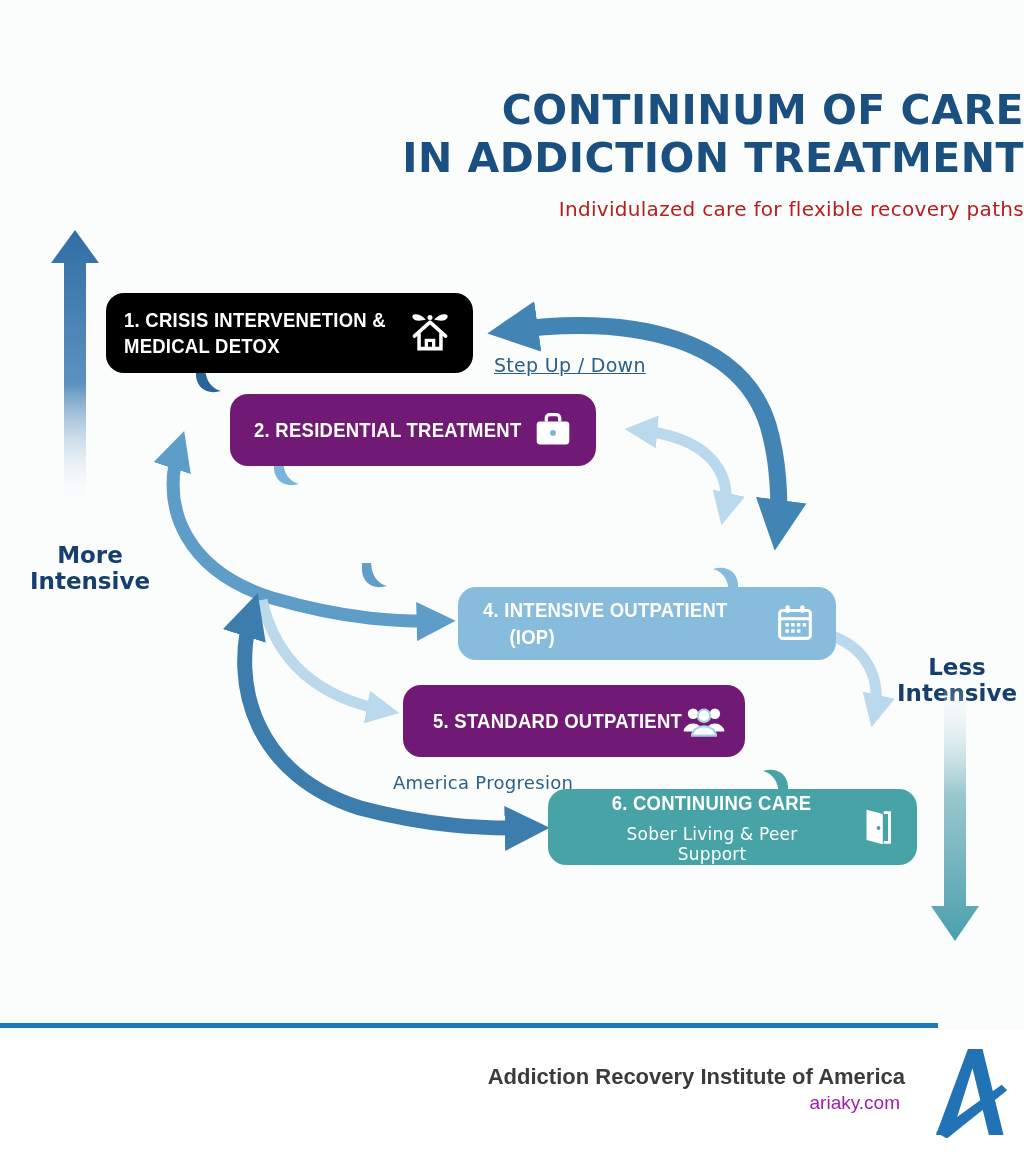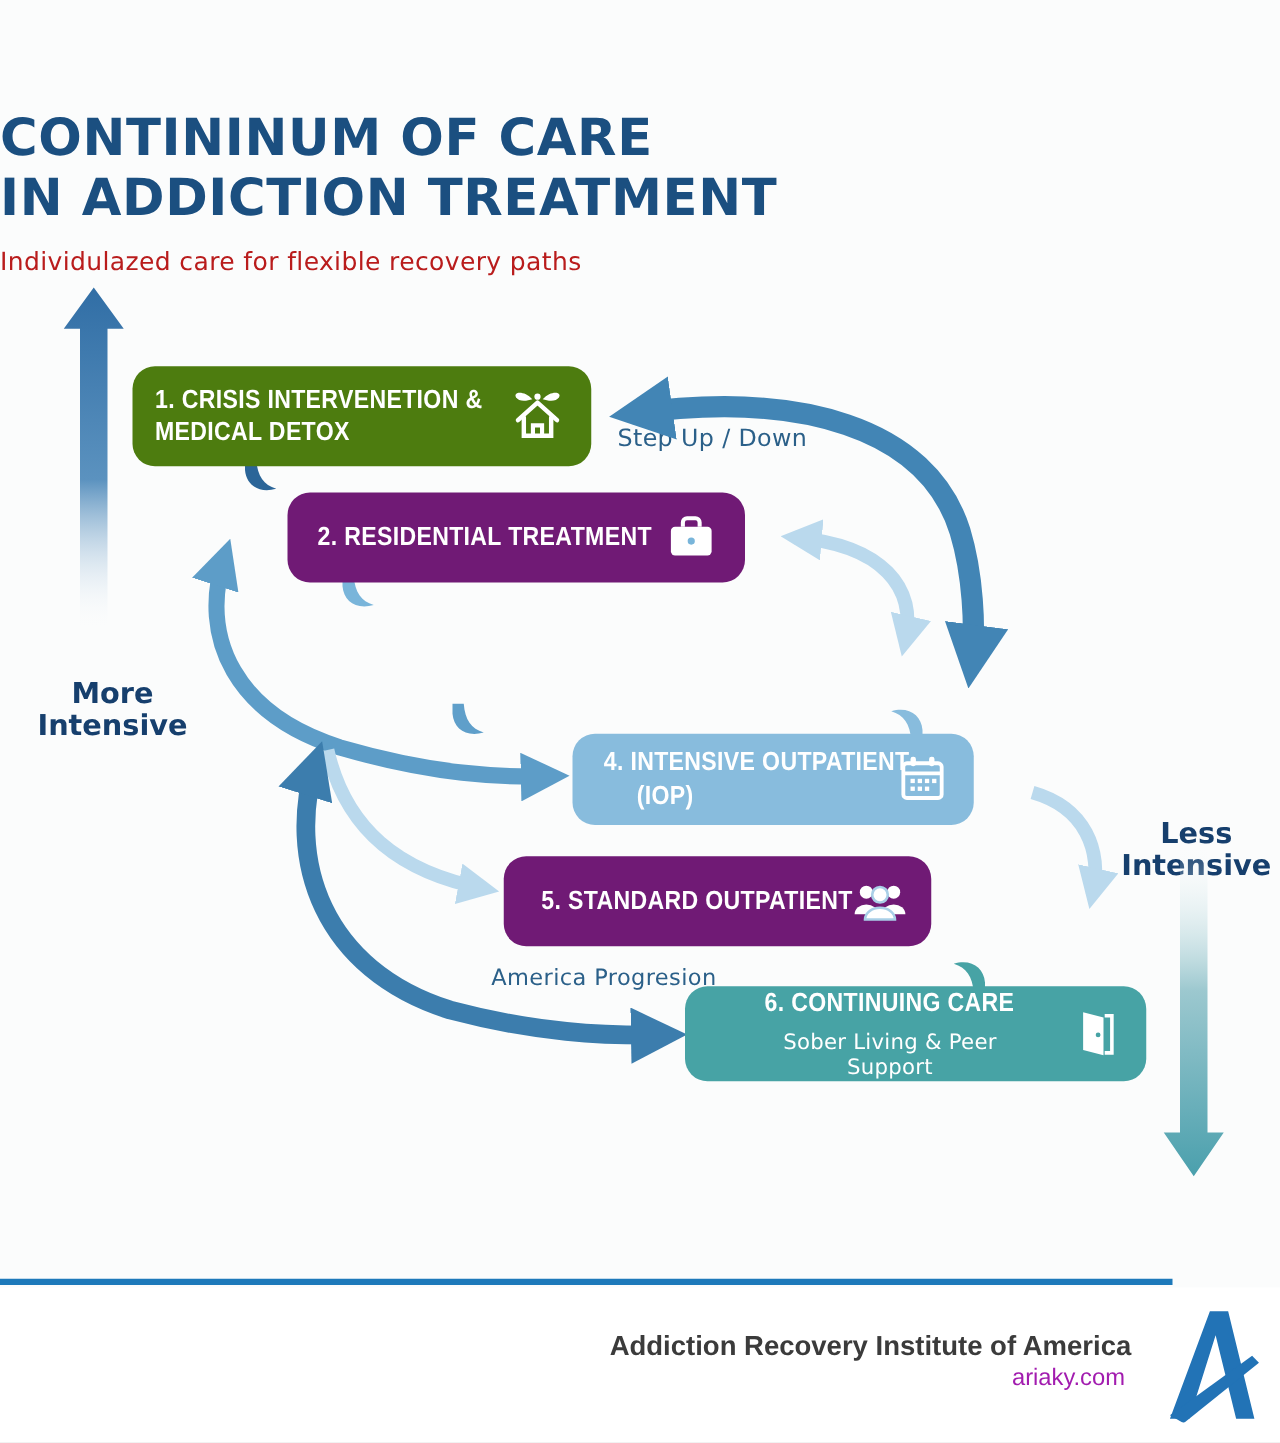--- a/index.html
+++ b/index.html
@@ -1,47 +1,47 @@
 <!DOCTYPE html>
 <html><head>
 <meta charset="utf-8">
 <style>
   html,body{margin:0;padding:0;background:#e8e8e8;}
   .canvas{position:relative;width:1024px;height:1154px;background:#fbfcfc;overflow:hidden;
           font-family:"DejaVu Sans",sans-serif;margin:0 auto;}
   
-  .title{position:absolute;top:86px;left:0;width:100%;text-align:left;color:#1b4f80;}
+  .title{position:absolute;top:86px;left:0;width:100%;text-align:right;color:#1b4f80;}
   .title .t1,.title .t2{display:block;font-weight:bold;font-size:41px;letter-spacing:.5px;line-height:1.18;}
   .title .sub{display:block;margin-top:14px;font-size:20px;color:#b91c1c;letter-spacing:.3px;}
   
   .axis-label{position:absolute;width:130px;text-align:center;font-weight:bold;font-size:23px;
               color:#163f6d;line-height:1.15;margin-top:34px;}
   .more{left:25px;top:508px;}
   .less{left:892px;top:620px;}
   
   .note{position:absolute;color:#2b6089;font-size:19px;letter-spacing:.3px;}
-  .note-step{left:494px;top:340px;}
+  .note-step{left:494px;top:354px;text-decoration:underline;}
   .note-typ{left:393px;top:772px;font-size:18px;}
   
   svg.arrows{position:absolute;left:0;top:0;z-index:1;}
   
   .box{position:absolute;z-index:2;border-radius:18px;color:#fff;display:flex;align-items:center;
        box-sizing:border-box;}
   .box .txt{font-family:"Liberation Sans",sans-serif;font-weight:bold;font-size:21px;line-height:1.25;
             letter-spacing:.3px;transform:scaleX(.88);transform-origin:left center;white-space:pre-line;}
   .box .icon{position:absolute;top:50%;transform:translateY(-50%);}
-  .lv1{left:106px;top:293px;width:367px;height:80px;background:#4d7c0f;}
+  .lv1{left:106px;top:293px;width:367px;height:80px;background:#000000;}
   .lv1 .txt{margin-left:18px;width:310px;}
   .lv1 .icon{right:18px;}
   .lv2{left:230px;top:394px;width:366px;height:72px;background:#701a75;}
   .lv2 .txt{margin-left:24px;width:310px;}
   .lv2 .icon{right:20px;}
   .lv3{left:325px;top:492px;width:372px;height:76px;background:#5f9fca;}
   .lv3 .txt{margin-left:22px;width:400px;}
-  .lv4{left:458px;top:587px;width:321px;height:73px;background:#88bcdd;}
+  .lv4{left:458px;top:587px;width:378px;height:73px;background:#88bcdd;}
   .lv4 .txt{margin-left:25px;width:290px;padding-left:30px;text-indent:-30px;}
   .lv4 .icon{right:18px;}
   .lv5{left:403px;top:685px;width:342px;height:72px;background:#701a75;}
   .lv5 .txt{margin-left:30px;width:330px;}
   .lv5 .icon{right:16px;}
   .lv6{left:548px;top:789px;width:369px;height:76px;background:#47a3a5;}
   .lv6 .inner{margin-left:44px;width:240px;text-align:center;}
   .lv6 .txt{display:inline-block;text-align:center;transform-origin:center center;}
   .lv6 .sub{display:block;font-family:"DejaVu Sans",sans-serif;font-weight:normal;font-size:17px;
             margin-top:8px;letter-spacing:.2px;}

